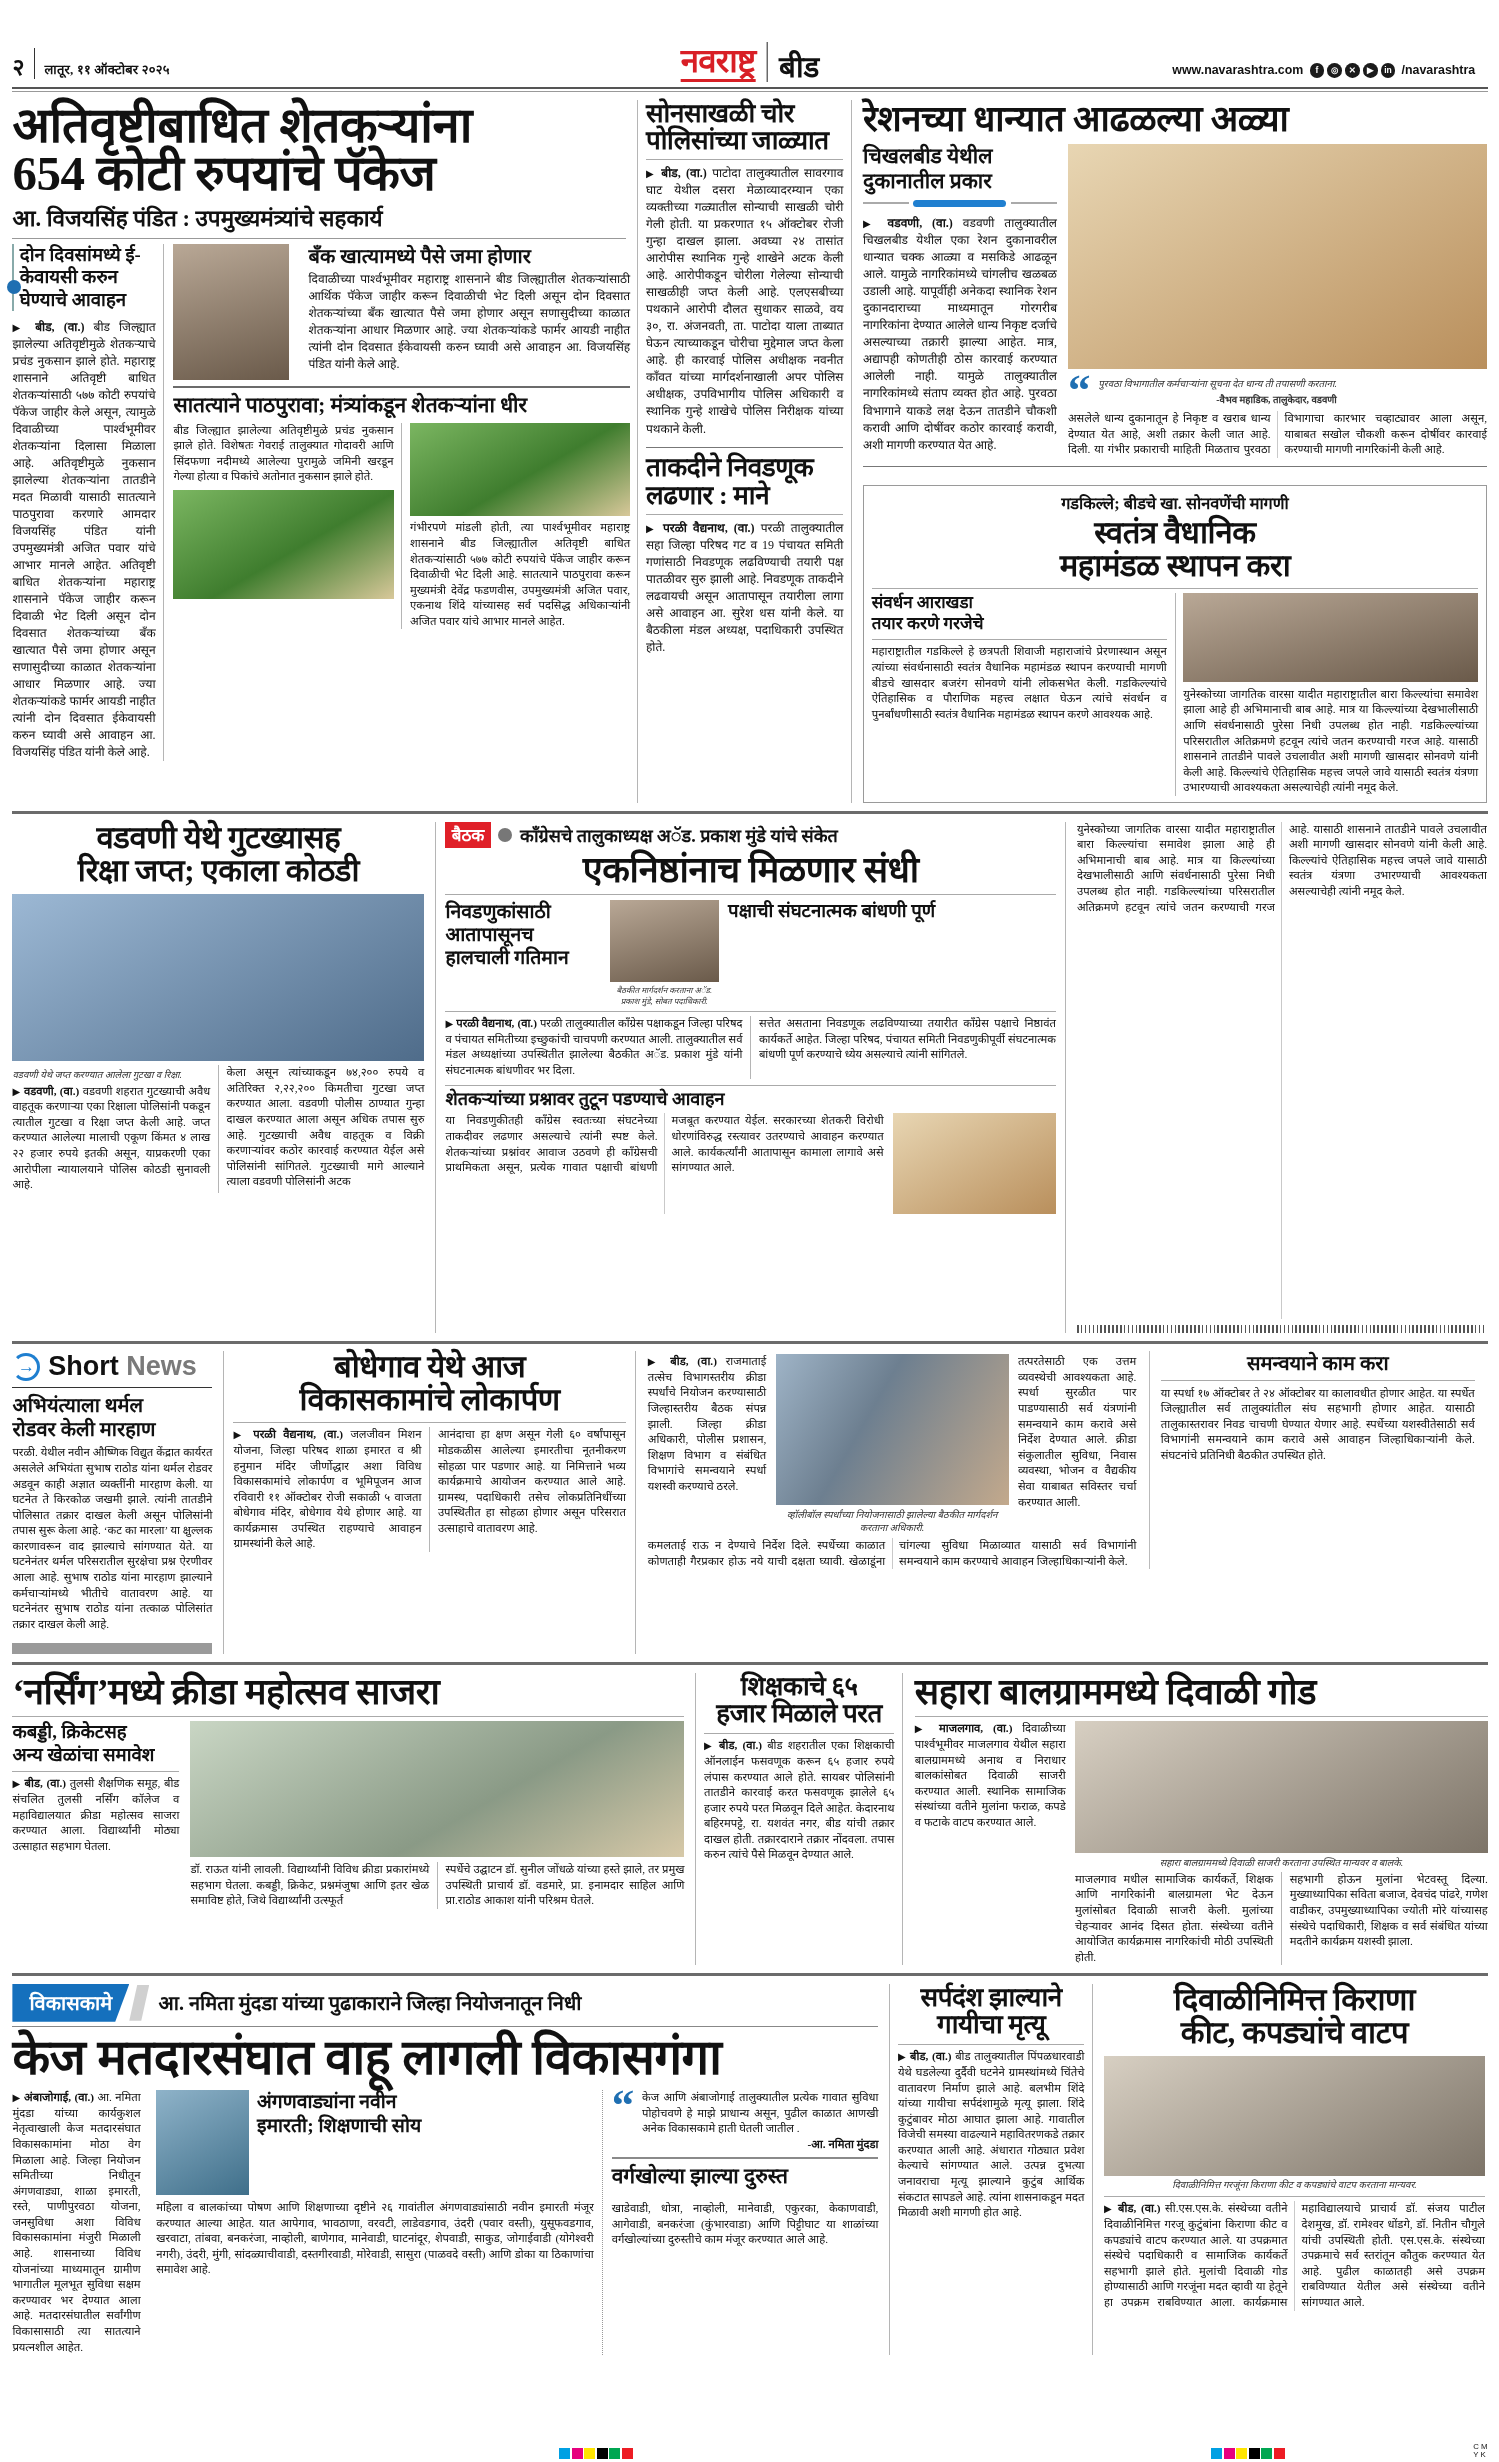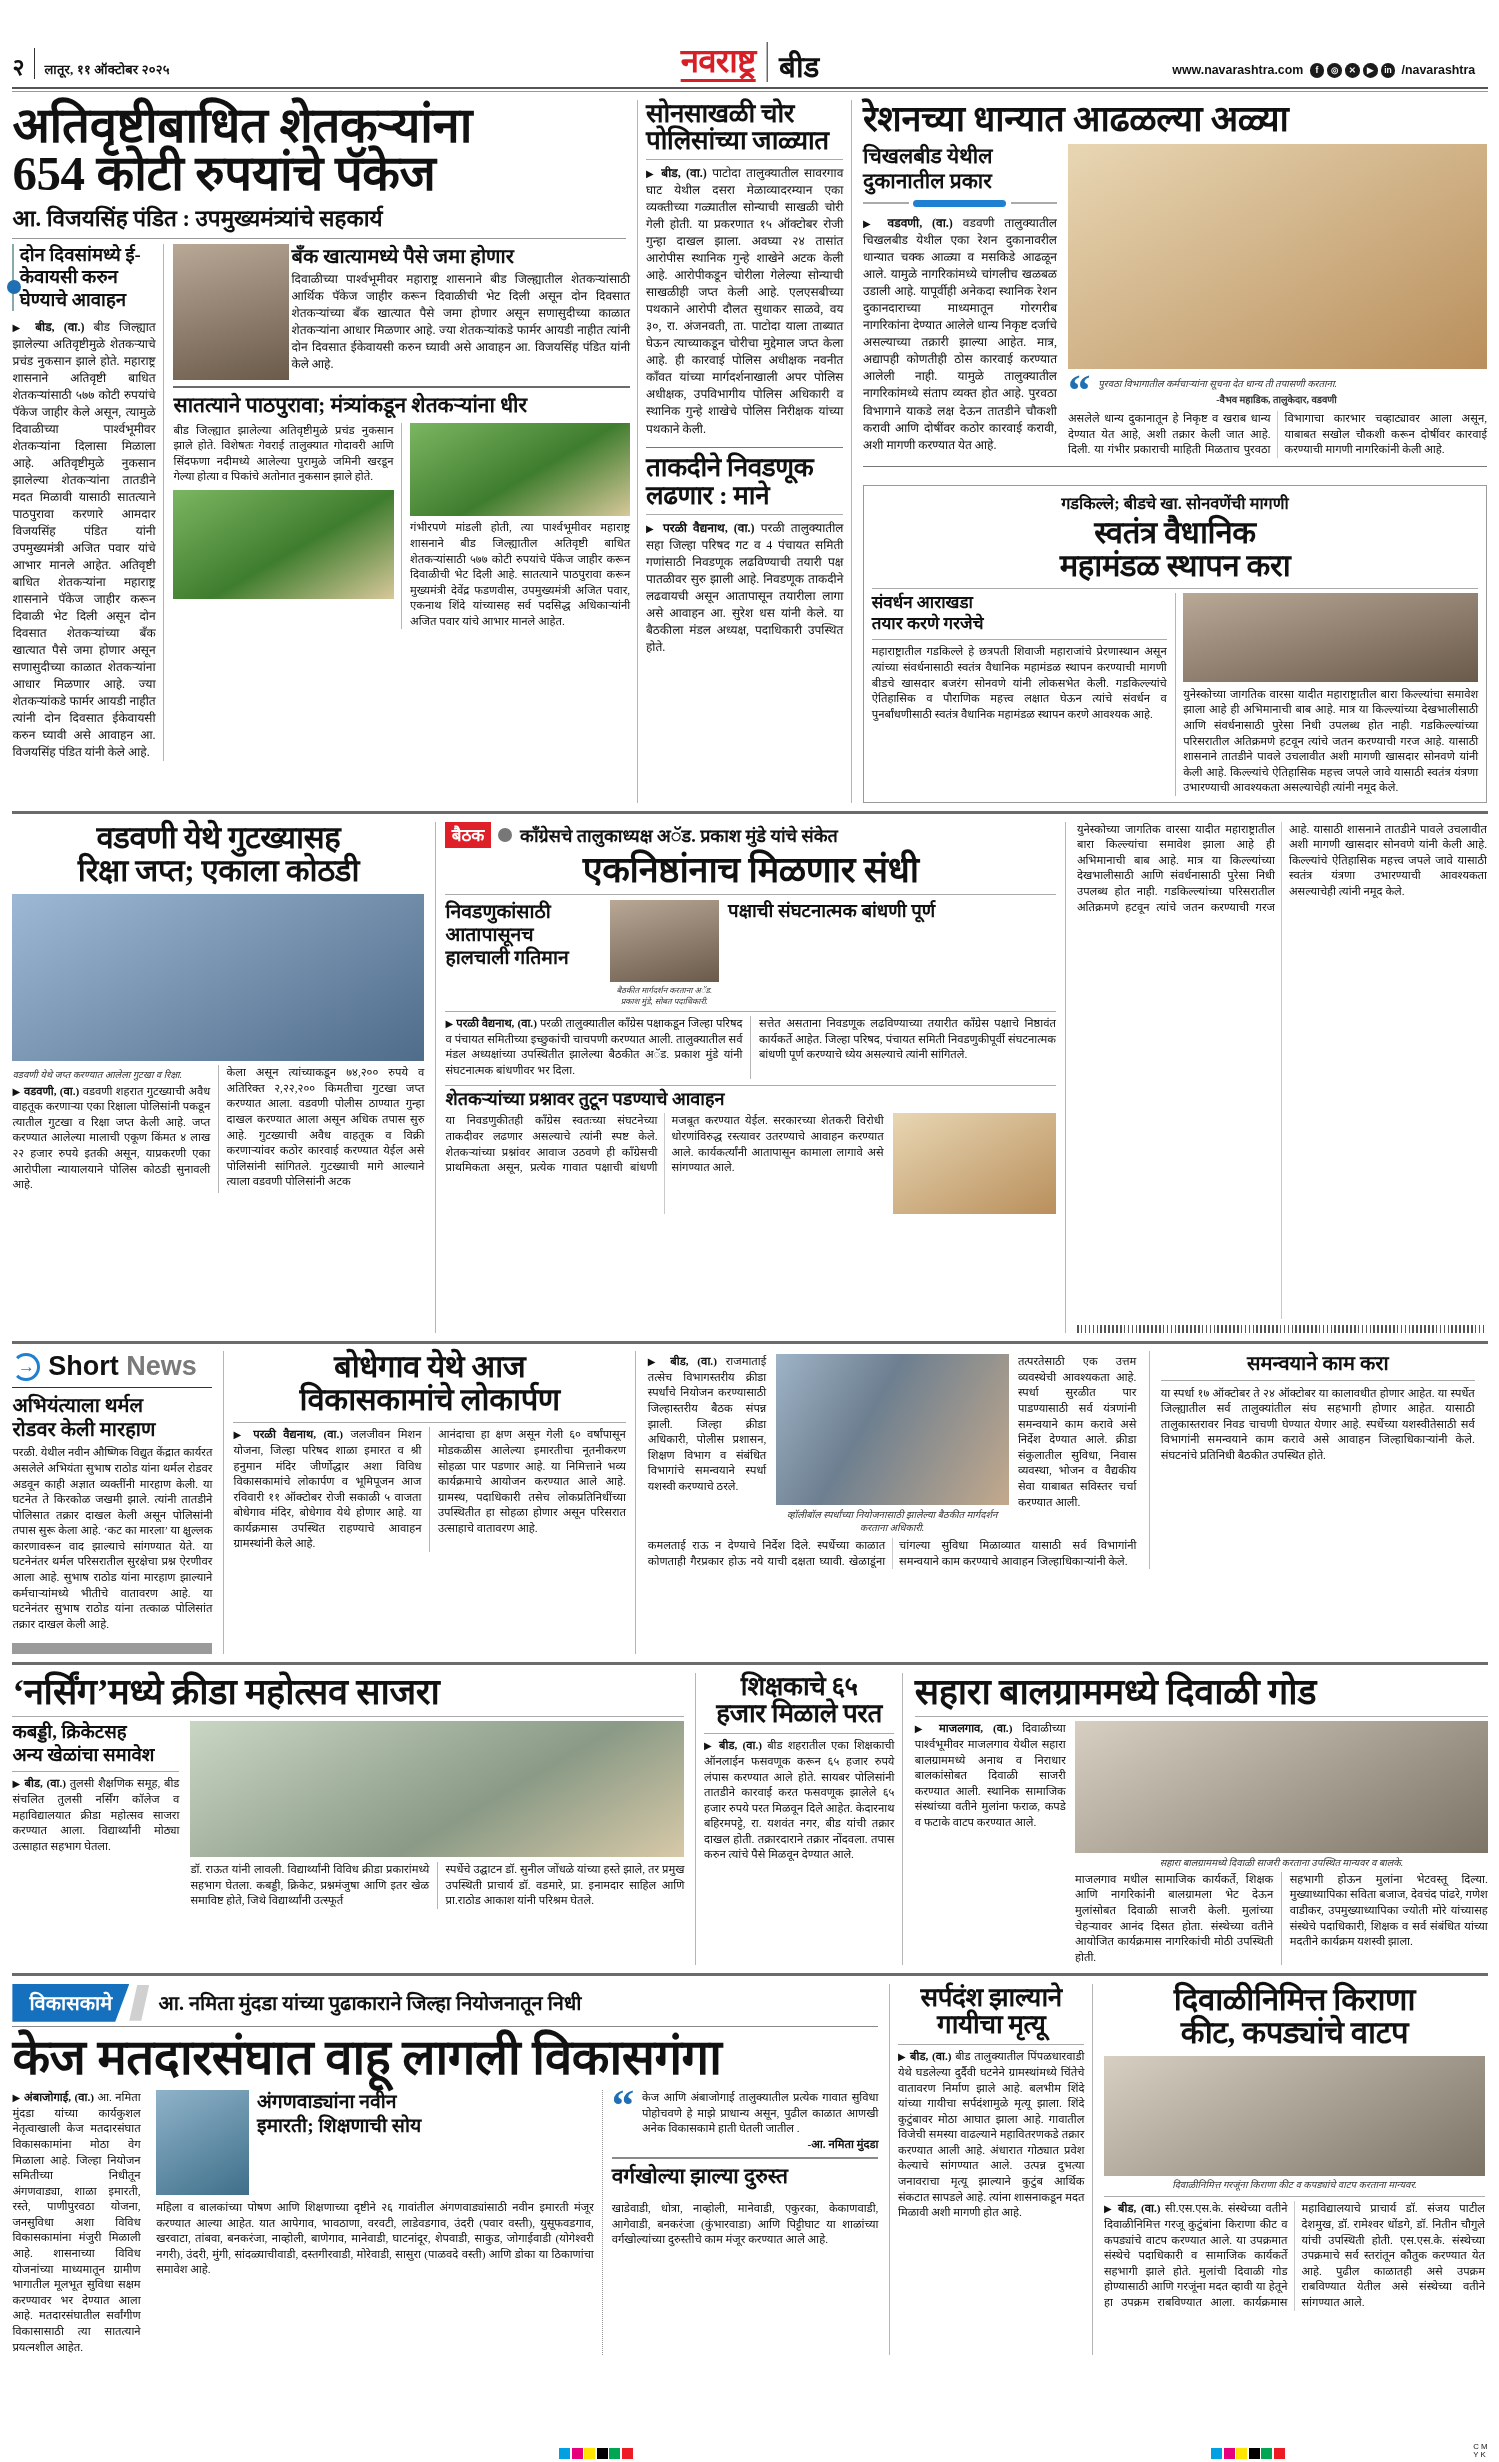--- a/index.html
+++ b/index.html
@@ -141,21 +141,21 @@
             <div class="sub" style="font-size:18.6px">दोन दिवसांमध्ये ई-केवायसी करुन घेण्याचे आवाहन</div>
           </div>
           <div class="body-txt" style="margin-top:7.8px">
             <span class="tri">▶</span>
             <span class="dateline">बीड, (वा.)</span>
             <span>बीड जिल्ह्यात झालेल्या अतिवृष्टीमुळे शेतकऱ्याचे प्रचंड नुकसान झाले होते. महाराष्ट्र शासनाने अतिवृष्टी बाधित शेतकऱ्यांसाठी ५७७ कोटी रुपयांचे पॅकेज जाहीर केले असून, त्यामुळे दिवाळीच्या पार्श्वभूमीवर शेतकऱ्यांना दिलासा मिळाला आहे. अतिवृष्टीमुळे नुकसान झालेल्या शेतकऱ्यांना तातडीने मदत मिळावी यासाठी सातत्याने पाठपुरावा करणारे आमदार विजयसिंह पंडित यांनी उपमुख्यमंत्री अजित पवार यांचे आभार मानले आहेत. अतिवृष्टी बाधित शेतकऱ्यांना महाराष्ट्र शासनाने पॅकेज जाहीर करून दिवाळी भेट दिली असून दोन दिवसात शेतकऱ्यांच्या बँक खात्यात पैसे जमा होणार असून सणासुदीच्या काळात शेतकऱ्यांना आधार मिळणार आहे. ज्या शेतकऱ्यांकडे फार्मर आयडी नाहीत त्यांनी दोन दिवसात ईकेवायसी करुन घ्यावी असे आवाहन आ. विजयसिंह पंडित यांनी केले आहे.</span>
           </div>
         </div>
         <div class="vline"></div>
         <div style="padding-left:9.3px">
-          <div style="display:grid;grid-template-columns:116px 1fr;gap:2px">
+          <div style="display:grid;grid-template-columns:116px 1fr;gap:19px">
             <div class="photo portrait" style="height:136px"></div>
             <div>
               <div class="sub" style="font-size:20px">बँक खात्यामध्ये पैसे जमा होणार</div>
               <div class="body-txt" style="margin-top:3.1px">दिवाळीच्या पार्श्वभूमीवर महाराष्ट्र शासनाने बीड जिल्ह्यातील शेतकऱ्यांसाठी आर्थिक पॅकेज जाहीर करून दिवाळीची भेट दिली असून दोन दिवसात शेतकऱ्यांच्या बँक खात्यात पैसे जमा होणार असून सणासुदीच्या काळात शेतकऱ्यांना आधार मिळणार आहे. ज्या शेतकऱ्यांकडे फार्मर आयडी नाहीत त्यांनी दोन दिवसात ईकेवायसी करुन घ्यावी असे आवाहन आ. विजयसिंह पंडित यांनी केले आहे.</div>
             </div>
           </div>
           <div class="hr-thick" style="border-top:2.3px solid #6b6b6b;margin:6.2px 0 4.7px"></div>
           <div class="sub" style="font-size:21px">सातत्याने पाठपुरावा; मंत्र्यांकडून शेतकऱ्यांना धीर</div>
           <div style="display:grid;grid-template-columns:1fr 0.8px 1fr;gap:0;margin-top:4.7px">
             <div style="padding-right:7.8px">
@@ -182,21 +182,21 @@
         <span class="dateline">बीड, (वा.)</span>
         <span>पाटोदा तालुक्यातील सावरगाव घाट येथील दसरा मेळाव्यादरम्यान एका व्यक्तीच्या गळ्यातील सोन्याची साखळी चोरी गेली होती. या प्रकरणात १५ ऑक्टोबर रोजी गुन्हा दाखल झाला. अवघ्या २४ तासांत आरोपीस स्थानिक गुन्हे शाखेने अटक केली आहे. आरोपीकडून चोरीला गेलेल्या सोन्याची साखळीही जप्त केली आहे. एलएसबीच्या पथकाने आरोपी दौलत सुधाकर साळवे, वय ३०, रा. अंजनवती, ता. पाटोदा याला ताब्यात घेऊन त्याच्याकडून चोरीचा मुद्देमाल जप्त केला आहे. ही कारवाई पोलिस अधीक्षक नवनीत कॉंवत यांच्या मार्गदर्शनाखाली अपर पोलिस अधीक्षक, उपविभागीय पोलिस अधिकारी व स्थानिक गुन्हे शाखेचे पोलिस निरीक्षक यांच्या पथकाने केली.</span>
       </div>
 
       <div class="hr" style="margin:9.3px 0 6.2px"></div>
       <h1 class="head h-md">ताकदीने निवडणूक लढणार : माने</h1>
       <div class="hr-thin"></div>
       <div class="body-txt">
         <span class="tri">▶</span>
         <span class="dateline">परळी वैद्यनाथ, (वा.)</span>
-        <span>परळी तालुक्यातील सहा जिल्हा परिषद गट व 4 पंचायत समिती गणांसाठी निवडणूक लढविण्याची तयारी पक्ष पातळीवर सुरु झाली आहे. निवडणूक ताकदीने लढवायची असून आतापासून तयारीला लागा असे आवाहन आ. सुरेश धस यांनी केले. या बैठकीला मंडल अध्यक्ष, पदाधिकारी उपस्थित होते.</span>
+        <span>परळी तालुक्यातील सहा जिल्हा परिषद गट व 19 पंचायत समिती गणांसाठी निवडणूक लढविण्याची तयारी पक्ष पातळीवर सुरु झाली आहे. निवडणूक ताकदीने लढवायची असून आतापासून तयारीला लागा असे आवाहन आ. सुरेश धस यांनी केले. या बैठकीला मंडल अध्यक्ष, पदाधिकारी उपस्थित होते.</span>
       </div>
     </div>
 
     <div class="vline"></div>
 
     <div class="pad-l">
       <h1 class="head h-xl">रेशनच्या धान्यात आढळल्या अळ्या</h1>
       <div style="display:grid;grid-template-columns:194px 1fr;gap:11px;margin-top:6.2px">
         <div>
           <div class="sub" style="font-size:21px">चिखलबीड येथील</div>

